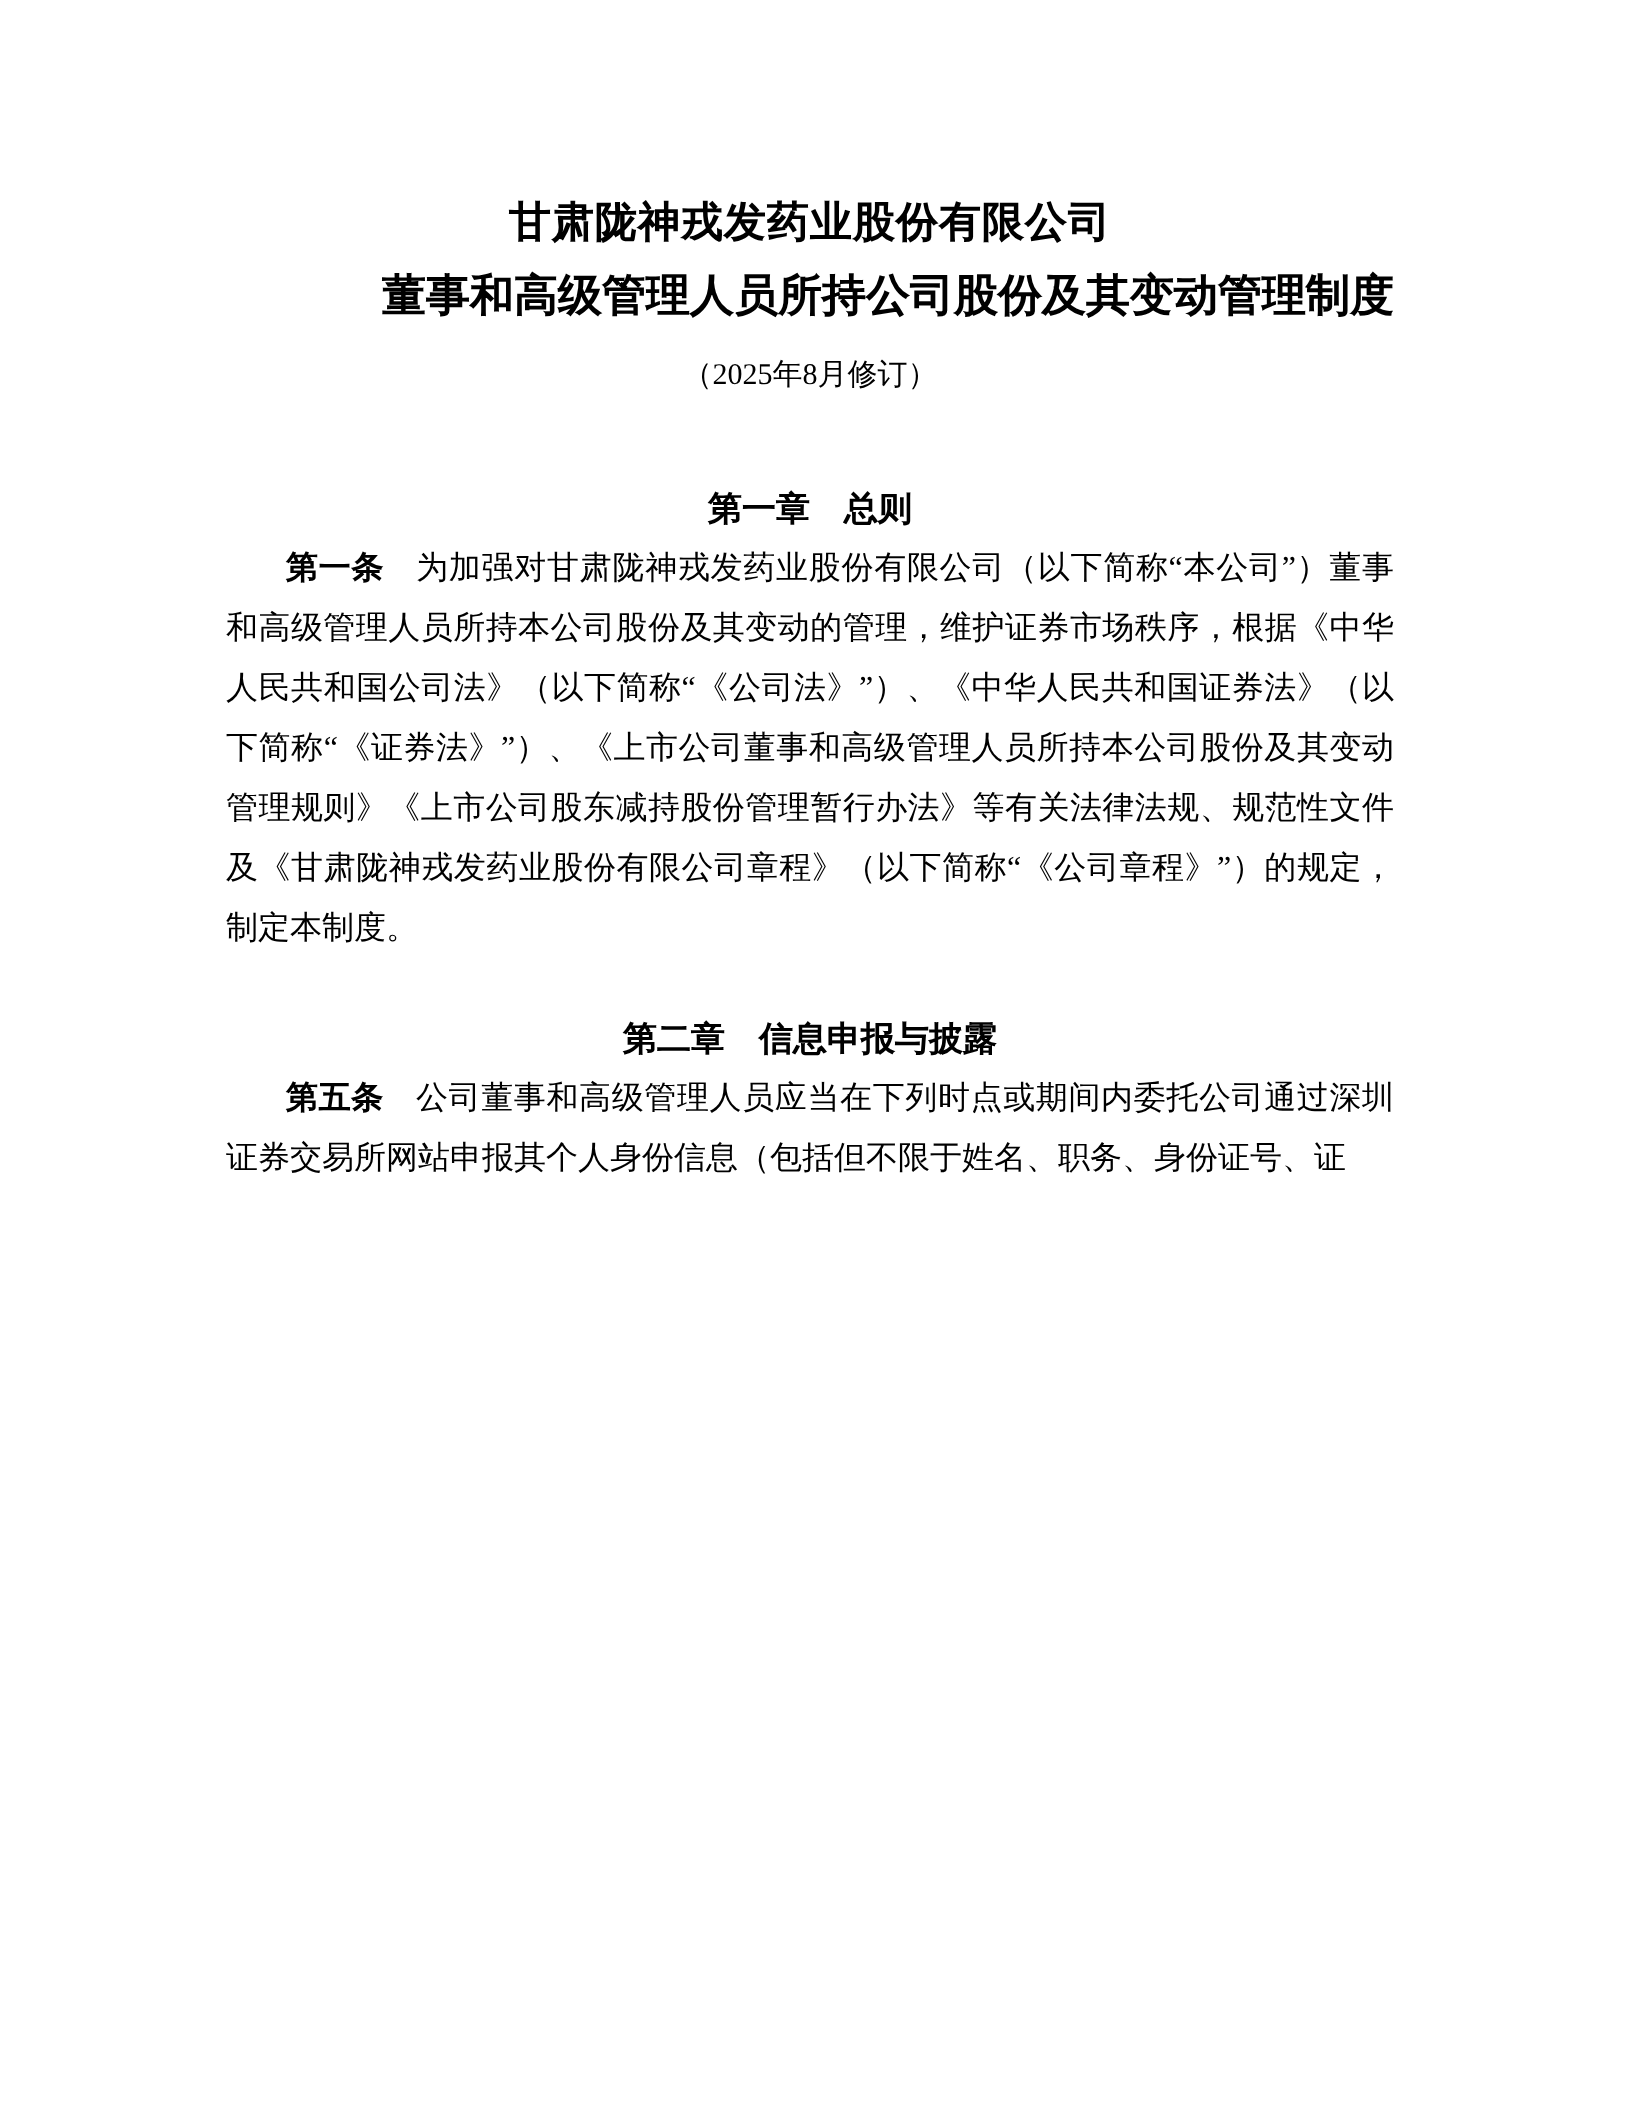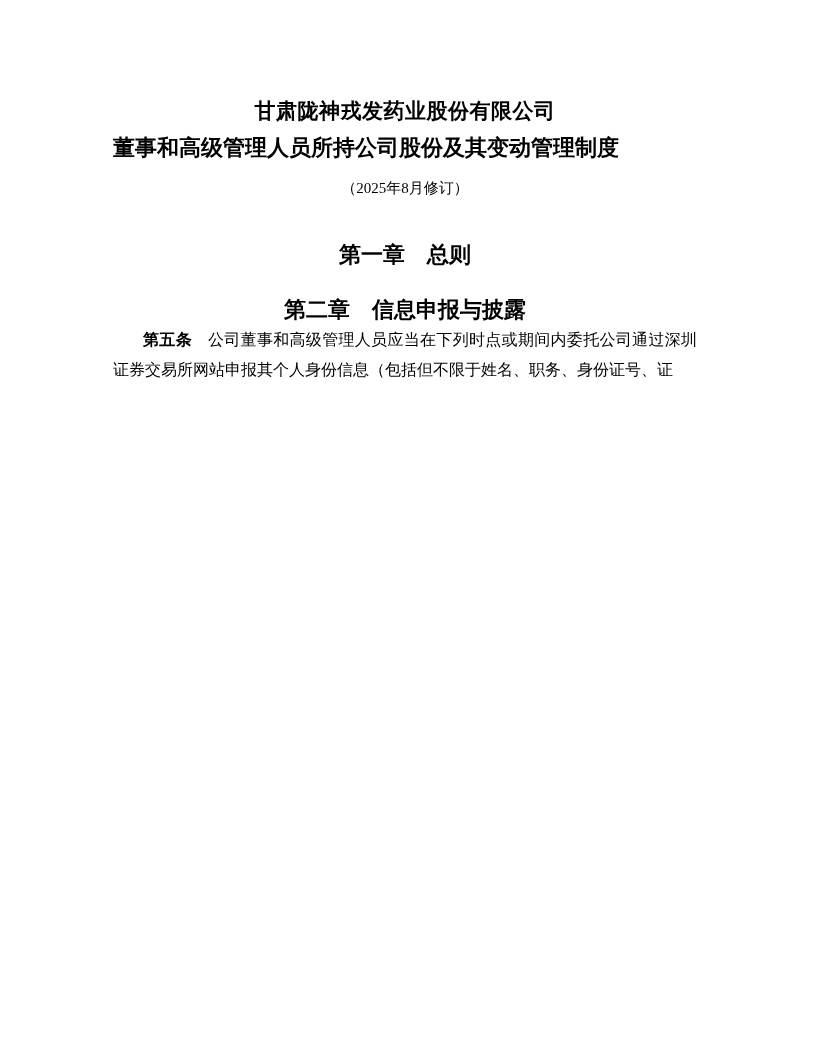--- a/index.html
+++ b/index.html
@@ -25,32 +25,32 @@
     font-weight: 700;
     line-height: 30px;
     text-align: center;
     letter-spacing: 0.5px;
   }
   .title2 {
     margin: 4px 0 0 0;
     font-size: 22px;
     font-weight: 700;
     line-height: 36px;
-    text-align: left;
+    text-align: right;
   }
   .subtitle {
     margin-top: 10px;
     font-size: 15px;
     font-weight: 400;
     line-height: 24px;
     text-align: center;
   }
   .chapter {
     margin: 40px 0 0 0;
-    font-size: 22px;
+    font-size: 17px;
     font-weight: 700;
     line-height: 30px;
     text-align: center;
   }
   .chapter--2 {
     margin-top: 25px;
   }
   p.article {
     margin: 0;
     font-size: 16px;
@@ -69,20 +69,21 @@
 <div class="page">
 
   <header>
     <div class="title1">甘肃陇神戎发药业股份有限公司</div>
     <div class="title2">董事和高级管理人员所持公司股份及其变动管理制度</div>
     <div class="subtitle">（2025年8月修订）</div>
   </header>
 
   <div class="chapter">第一章　总则</div>
 
+  <p class="article"><span class="article-label">第一条</span><span>为加强对甘肃陇神戎发药业股份有限公司（以下简称“本公司”）董事和高级管理人员所持本公司股份及其变动的管理，维护证券市场秩序，根据《中华人民共和国公司法》（以下简称“《公司法》”）、《中华人民共和国证券法》（以下简称“《证券法》”）、《上市公司董事和高级管理人员所持本公司股份及其变动管理规则》《上市公司股东减持股份管理暂行办法》等有关法律法规、规范性文件及《甘肃陇神戎发药业股份有限公司章程》（以下简称“《公司章程》”）的规定，制定本制度。</span></p>
 
 
 
 
   <div class="chapter chapter--2">第二章　信息申报与披露</div>
 
   <p class="article"><span class="article-label">第五条</span><span>公司董事和高级管理人员应当在下列时点或期间内委托公司通过深圳证券交易所网站申报其个人身份信息（包括但不限于姓名、职务、身份证号、证</span></p>
 
 </div>
 

